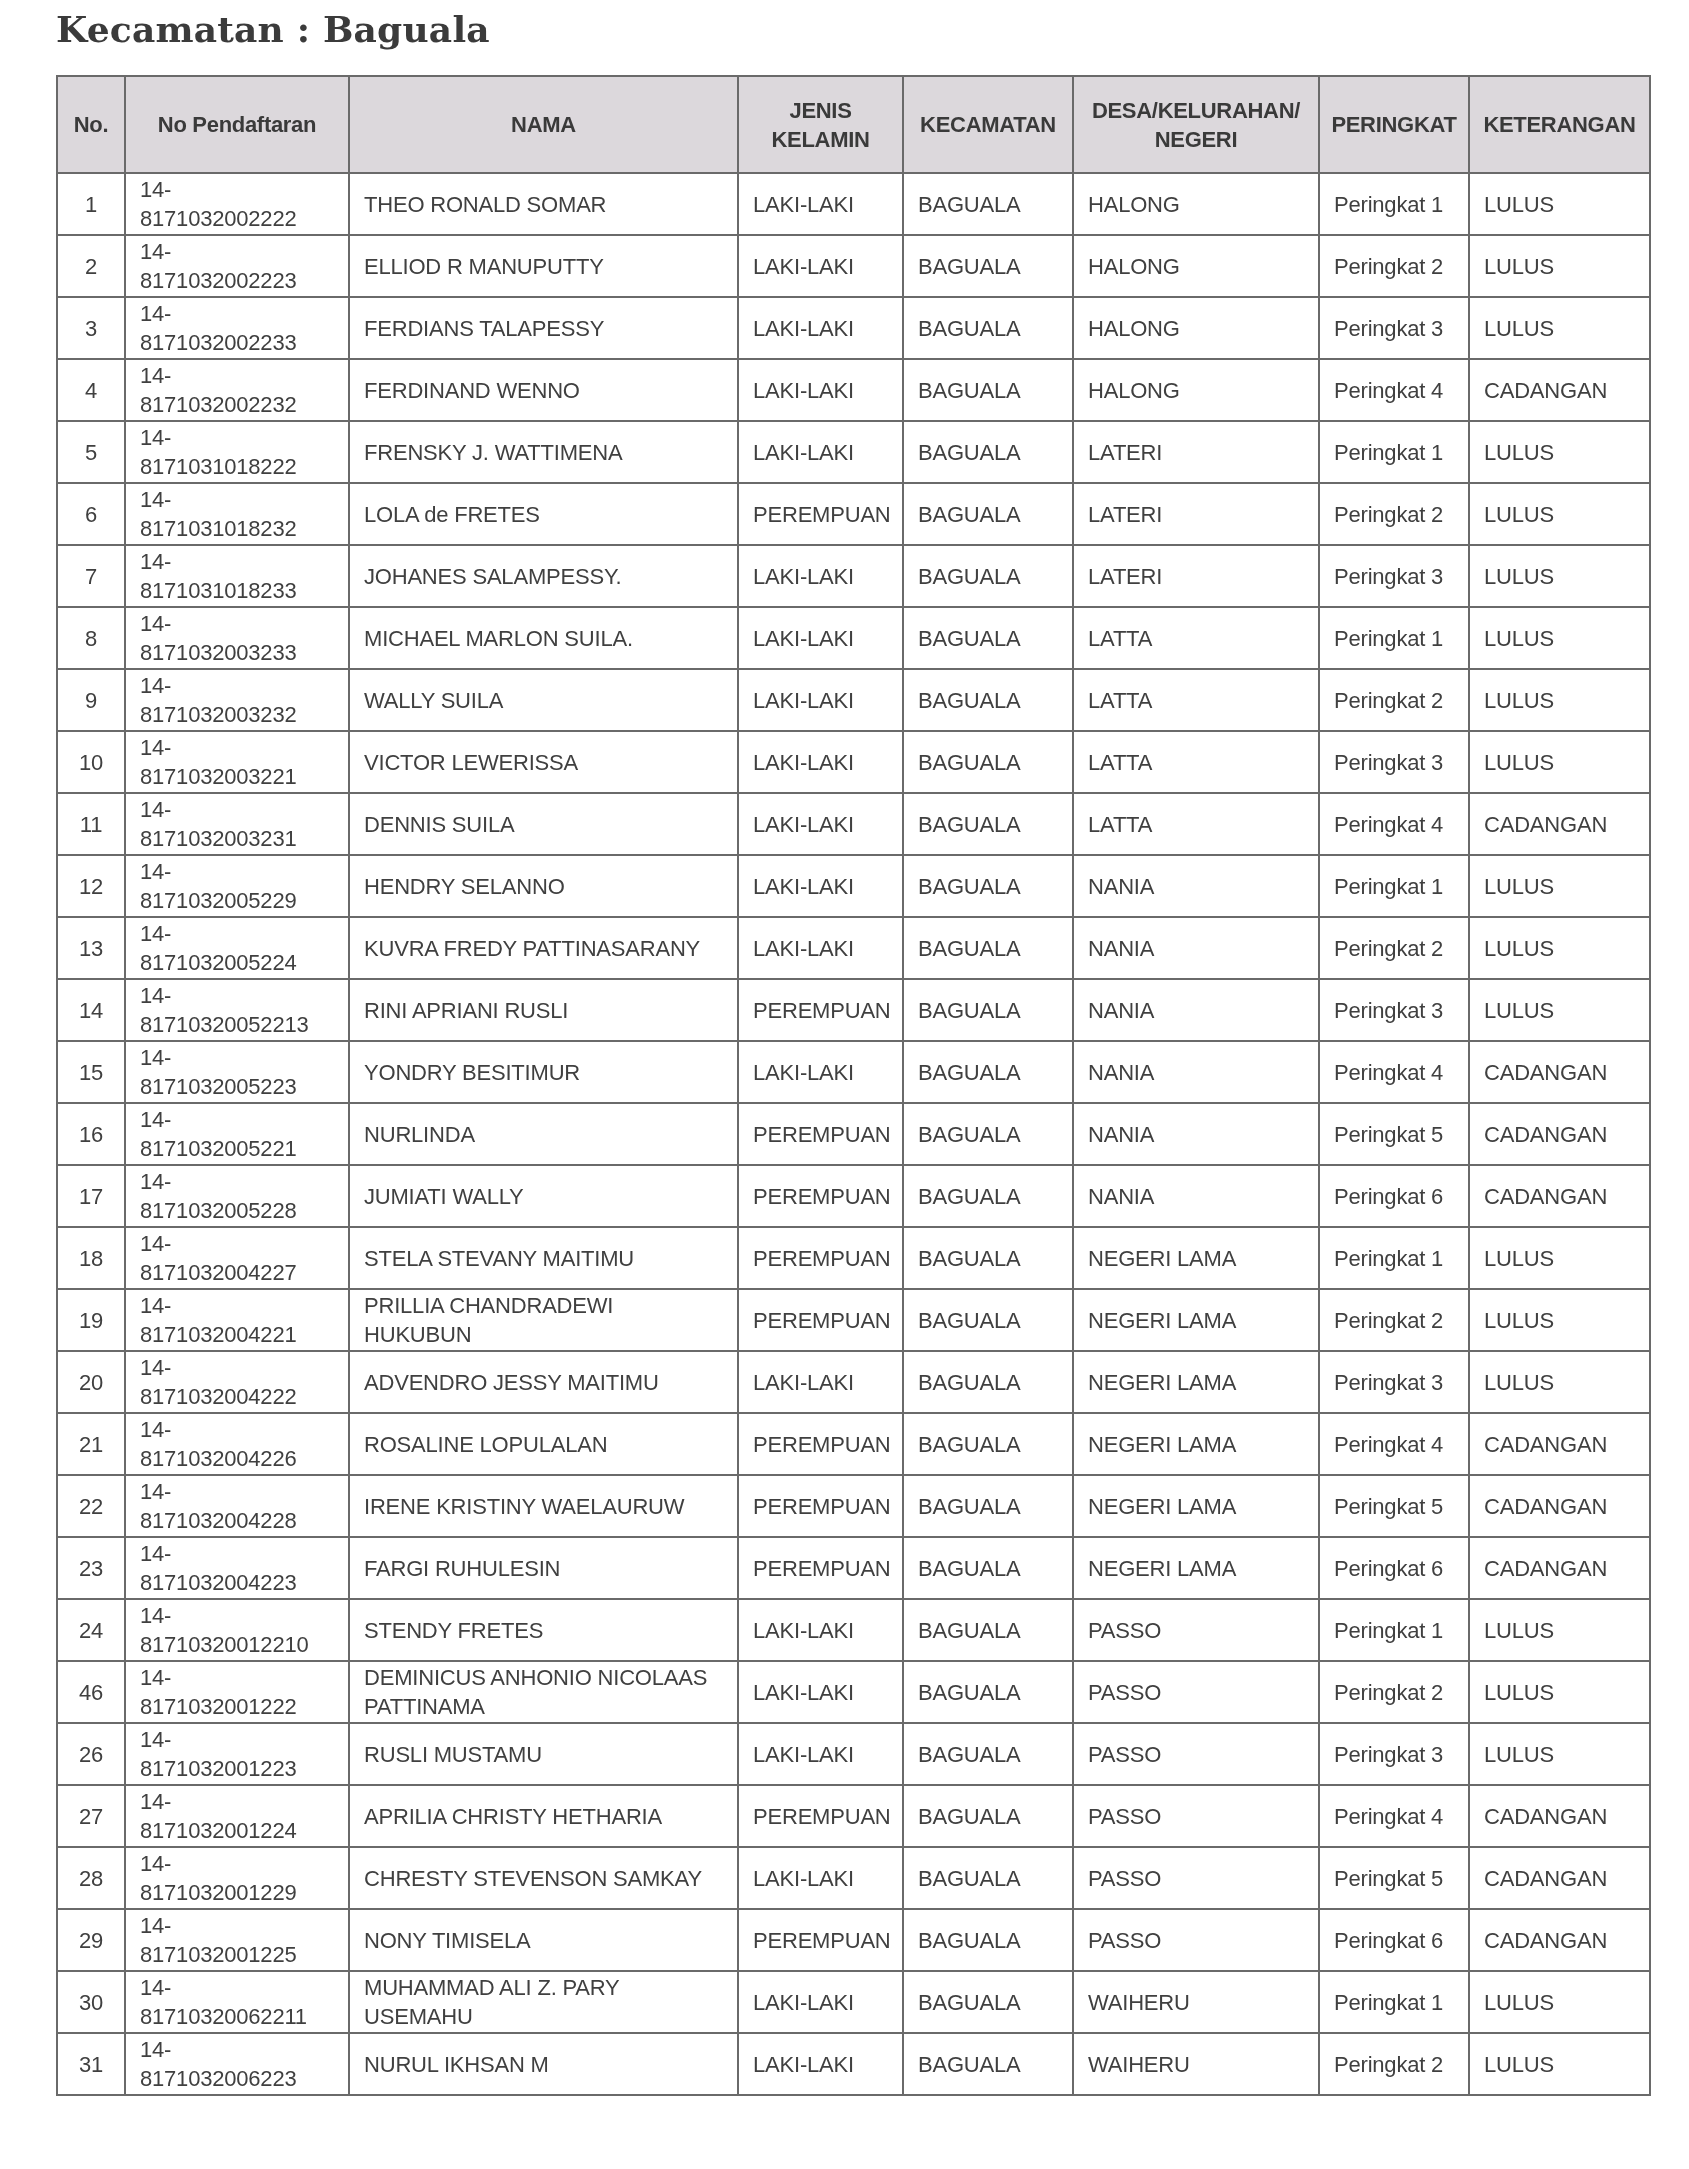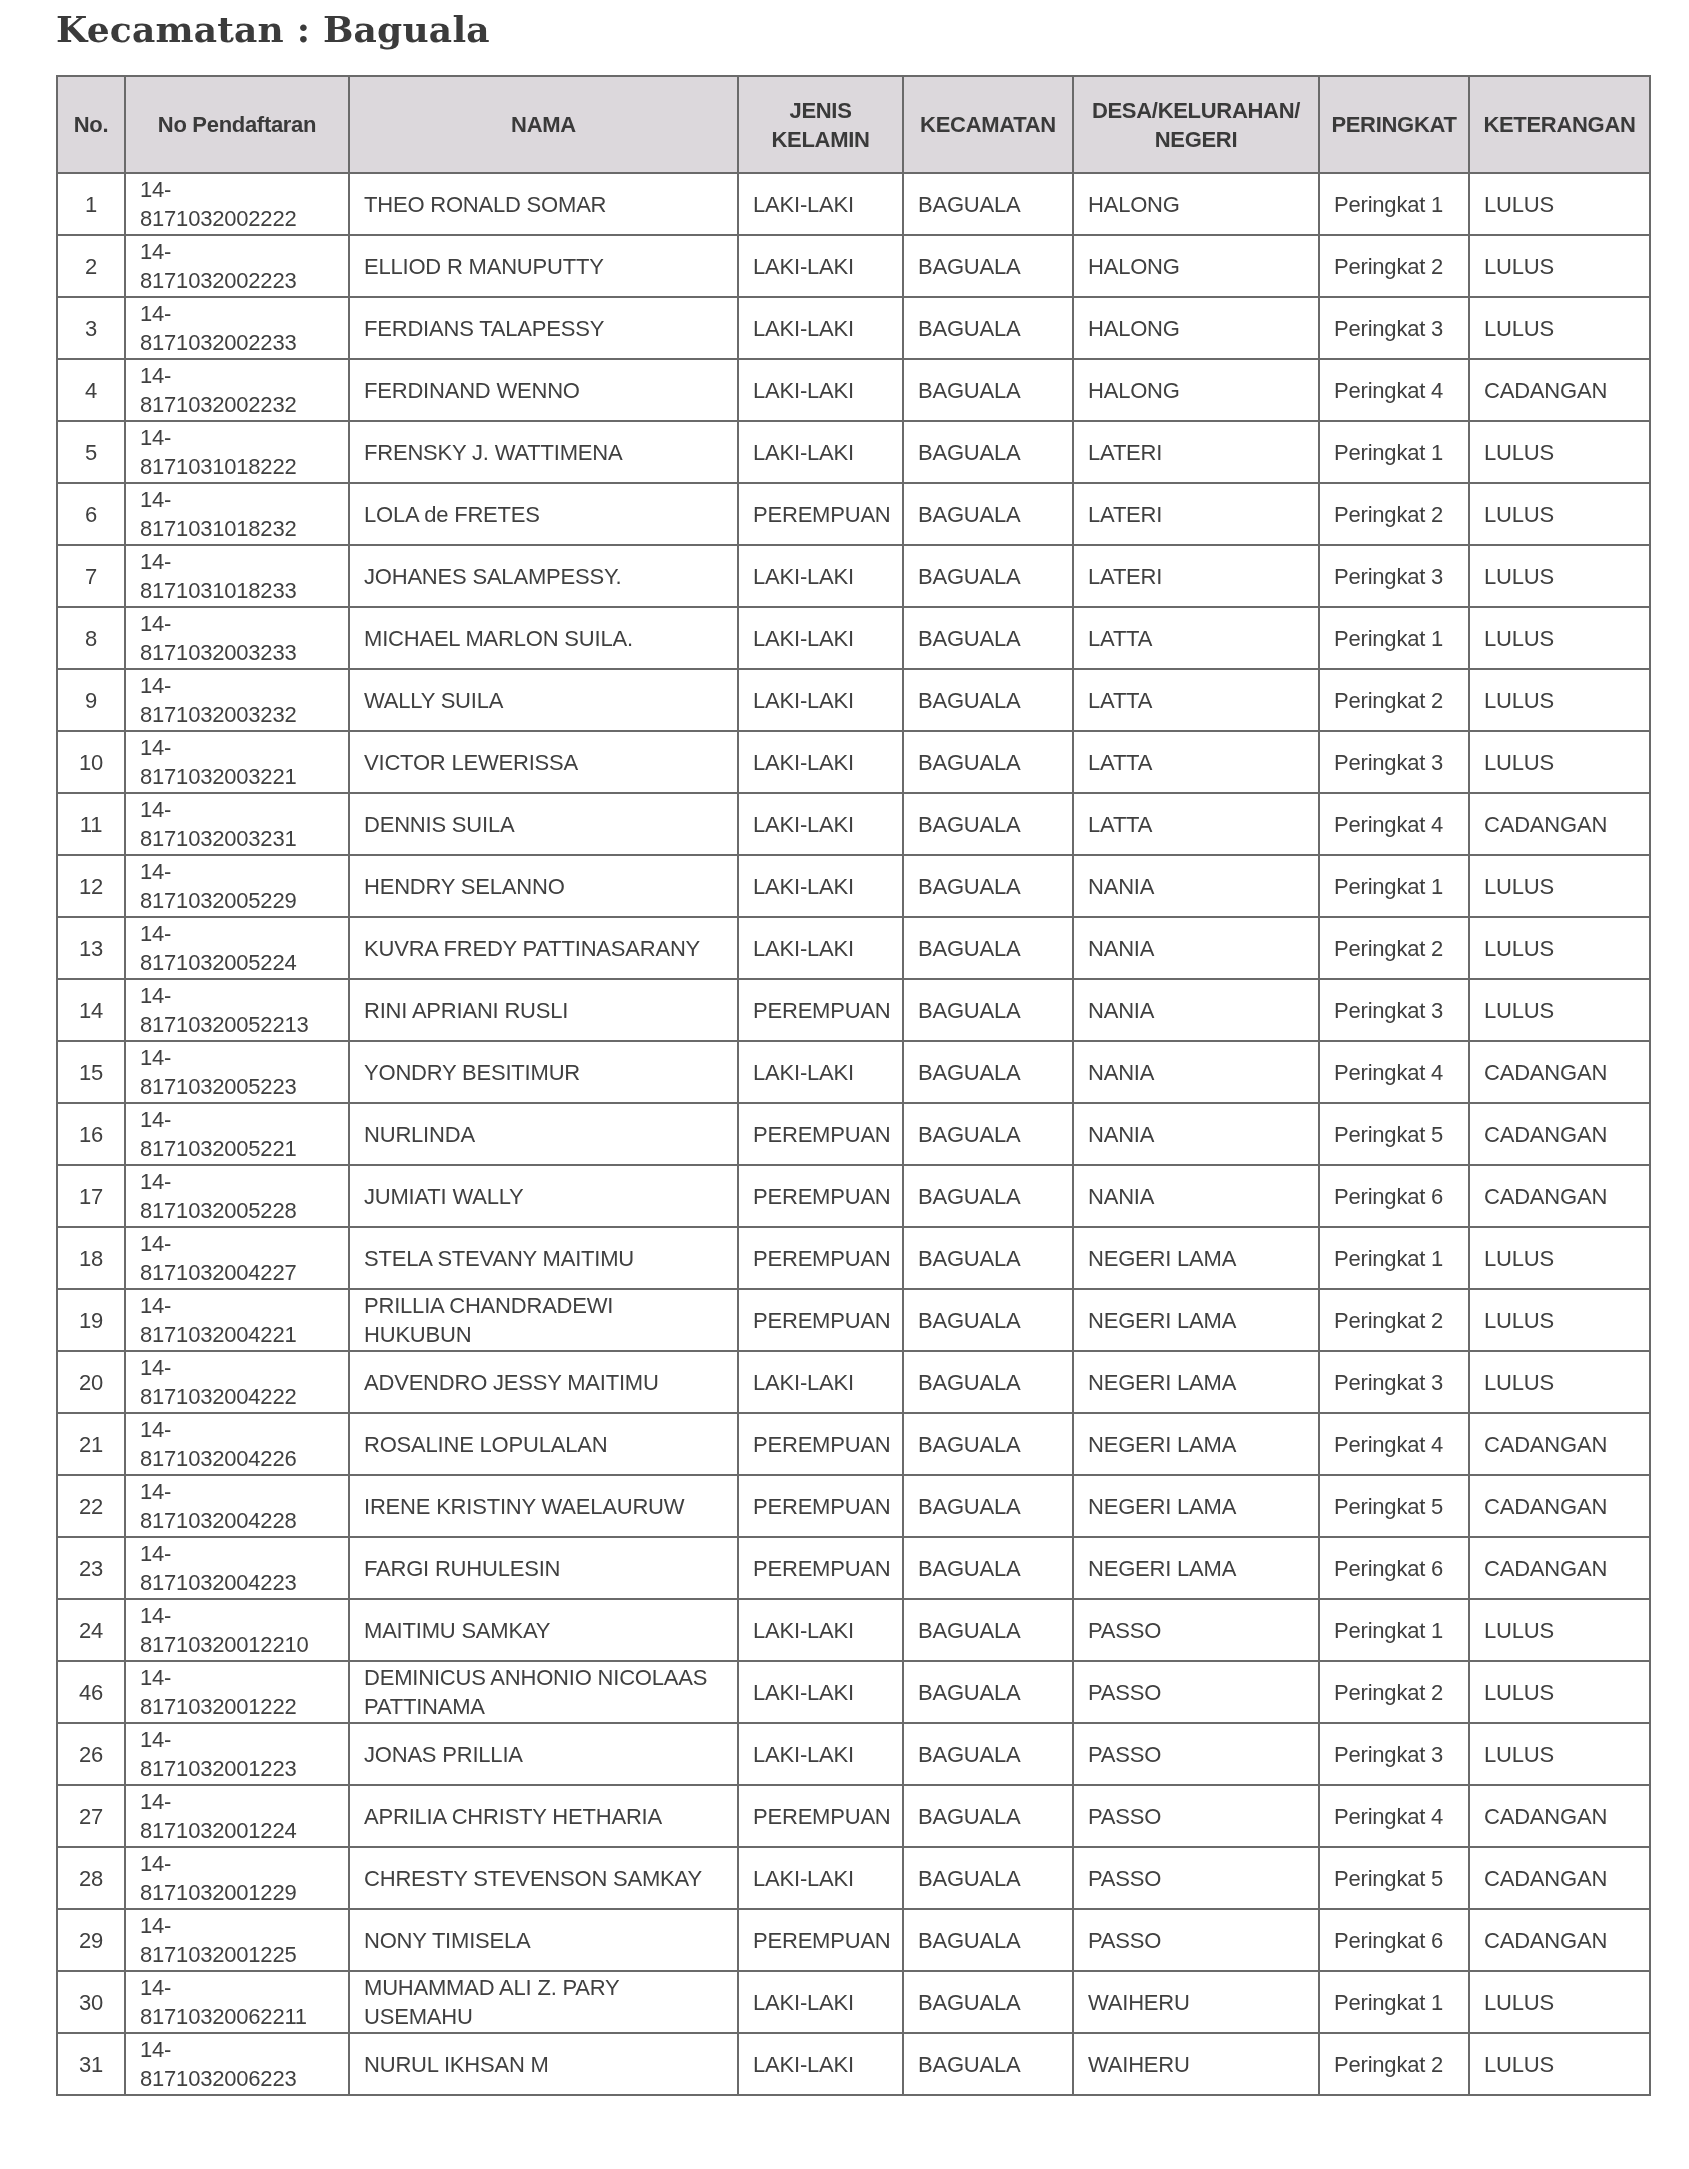--- a/index.html
+++ b/index.html
@@ -412,21 +412,21 @@
     <td>Peringkat 6</td>
     <td>CADANGAN</td>
   </tr>
 
   <tr>
     <td class="c-no">24</td>
     <td class="c-reg">
       <span class="reg-prefix">14-</span>
       <span class="reg-num">81710320012210</span>
     </td>
-    <td>MAITIMU SAMKAY</td>
+    <td>STENDY FRETES</td>
     <td>LAKI-LAKI</td>
     <td>BAGUALA</td>
     <td>PASSO</td>
     <td>Peringkat 1</td>
     <td>LULUS</td>
   </tr>
 
   <tr>
     <td class="c-no">46</td>
     <td class="c-reg">
@@ -440,21 +440,21 @@
     <td>Peringkat 2</td>
     <td>LULUS</td>
   </tr>
 
   <tr>
     <td class="c-no">26</td>
     <td class="c-reg">
       <span class="reg-prefix">14-</span>
       <span class="reg-num">8171032001223</span>
     </td>
-    <td>JONAS PRILLIA</td>
+    <td>RUSLI MUSTAMU</td>
     <td>LAKI-LAKI</td>
     <td>BAGUALA</td>
     <td>PASSO</td>
     <td>Peringkat 3</td>
     <td>LULUS</td>
   </tr>
 
   <tr>
     <td class="c-no">27</td>
     <td class="c-reg">

